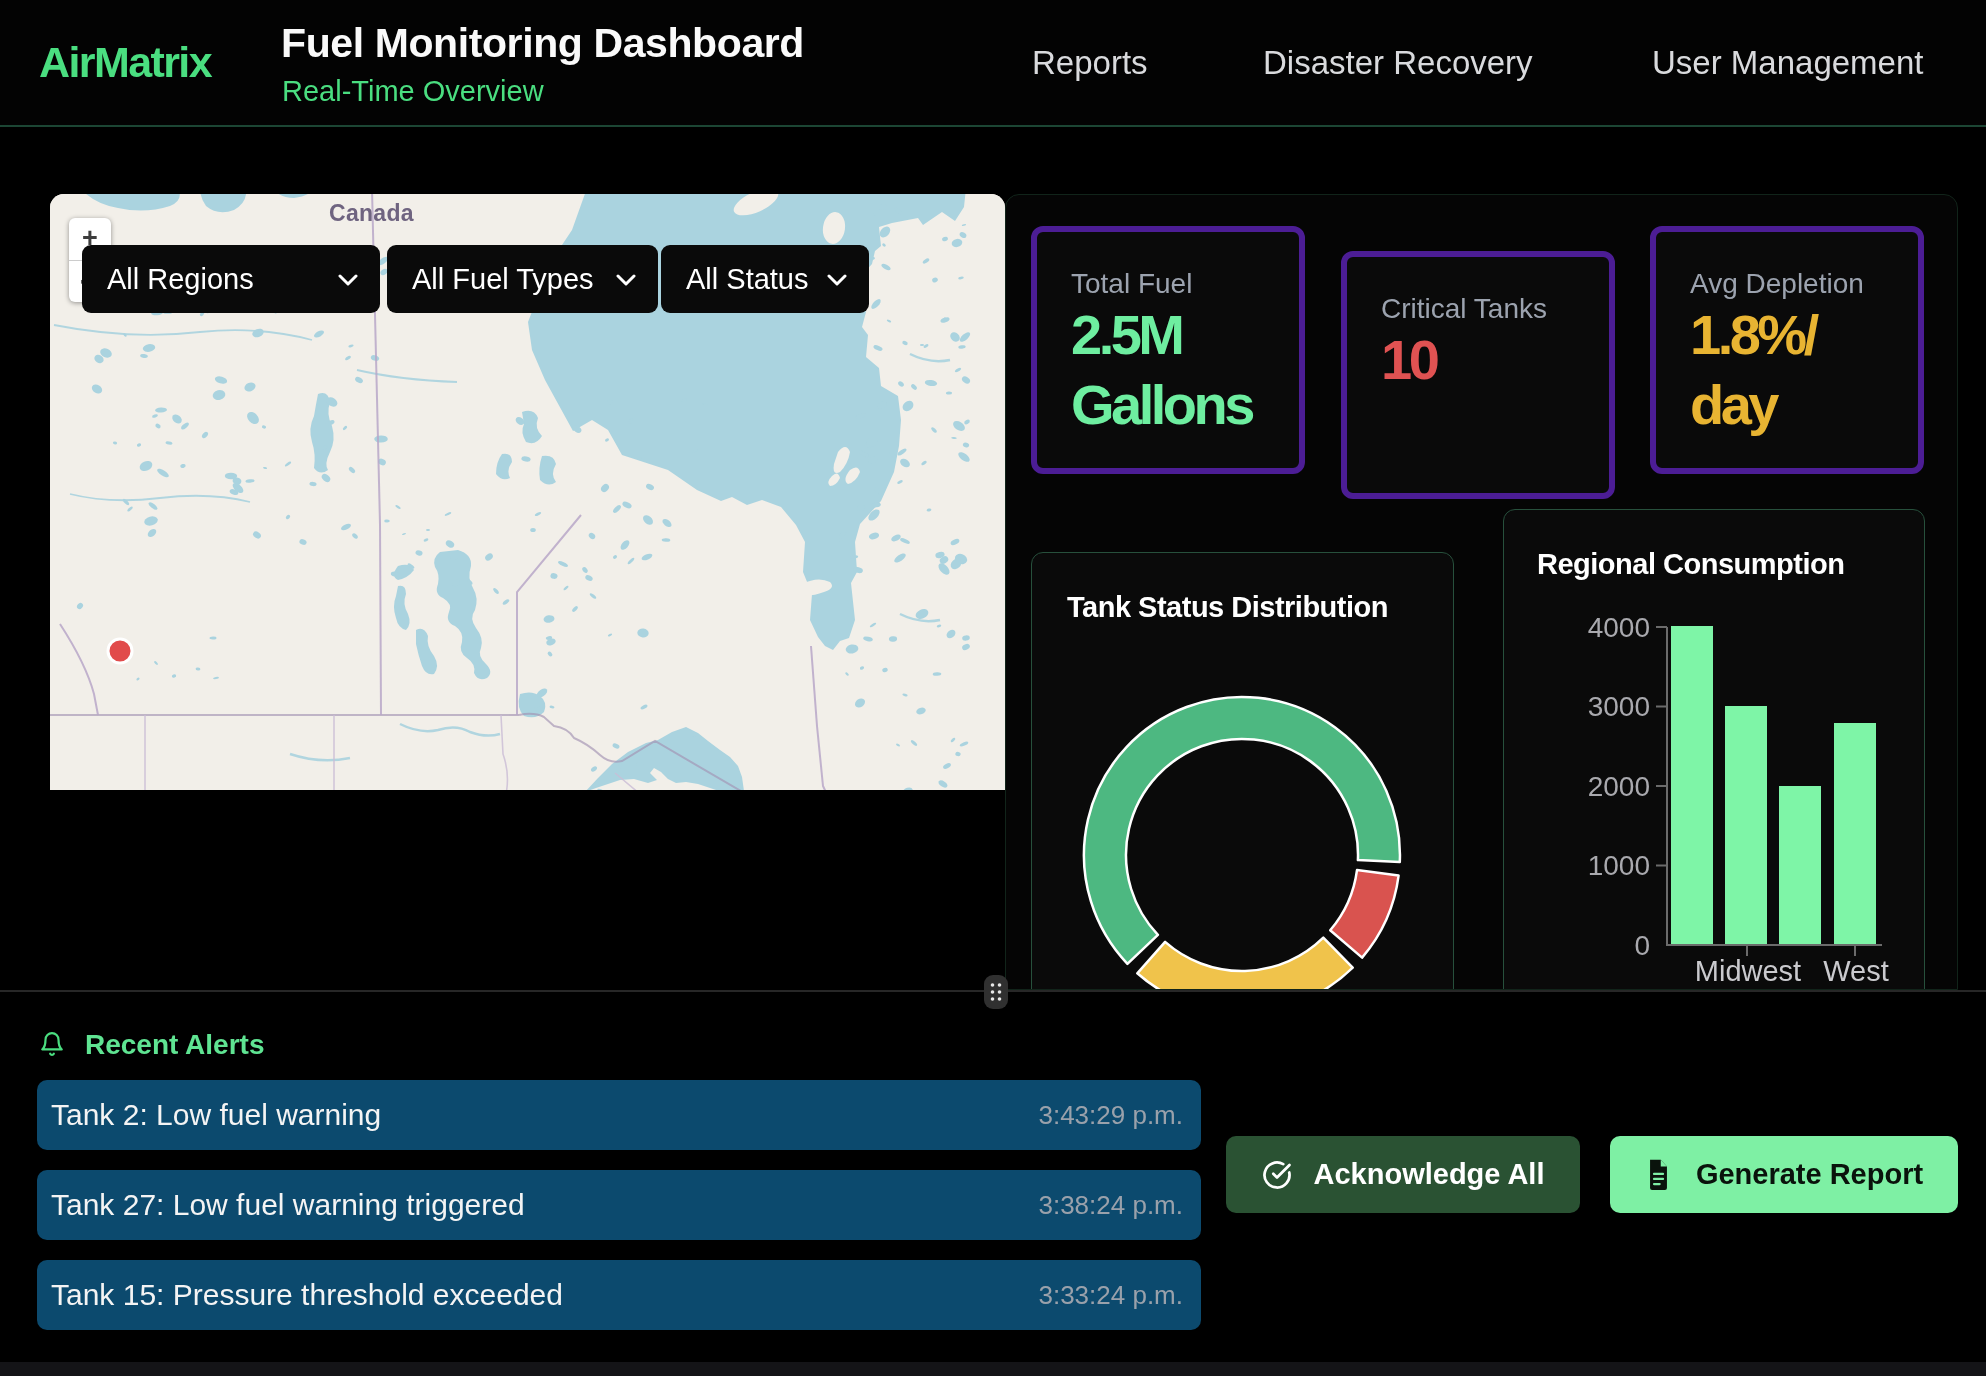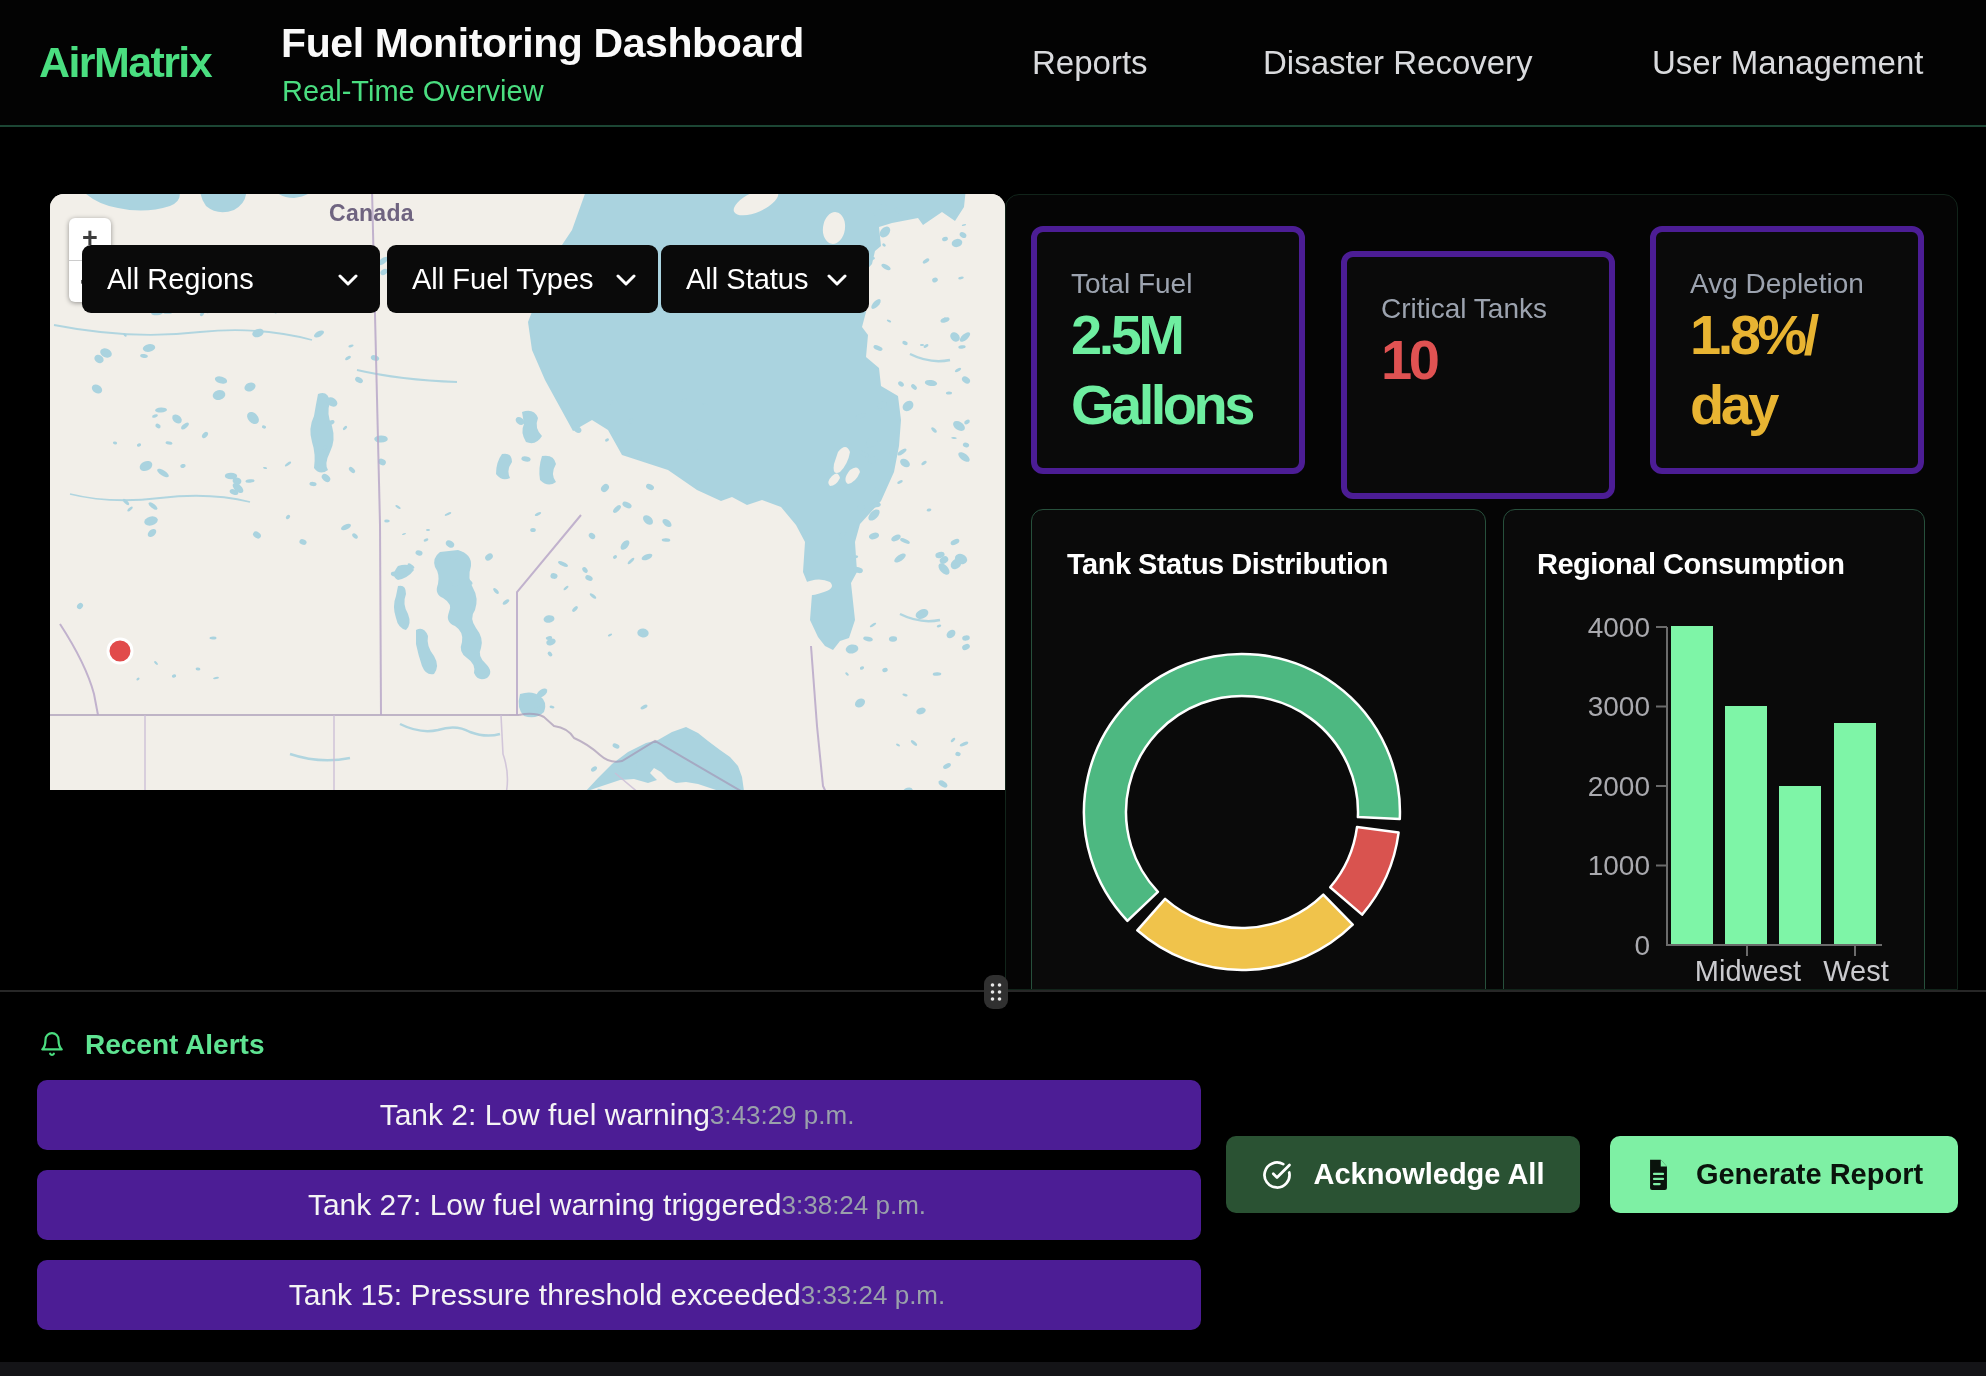--- a/index.html
+++ b/index.html
@@ -22,21 +22,21 @@
 .rpanel{position:absolute;left:1005px;top:194px;width:953px;height:796px;border:1px solid #11241a;border-radius:14px 14px 0 0;background:#050505;overflow:hidden;}
 .scard{position:absolute;top:31px;width:274px;height:248px;background:#0a0a0a;border:6px solid #4c1d95;border-radius:12px;padding:36px 0 0 34px;}
 .slabel{font-size:28px;color:#9ca3af;}
 .sval{font-size:56px;font-weight:bold;line-height:70px;margin-top:0px;letter-spacing:-3.5px;}
 .ccard{position:absolute;top:314px;height:500px;background:#0a0a0a;border:1px solid #27503c;border-radius:12px;}
 .ctitle{position:absolute;left:35px;top:38px;font-size:29px;font-weight:bold;color:#fff;letter-spacing:-0.5px;}
 
 .bottom{position:absolute;left:0;top:990px;width:1986px;height:386px;background:#000;border-top:2px solid #272727;}
 .grip{position:absolute;left:984px;top:975px;width:24px;height:34px;background:#303030;border-radius:9px;z-index:5;}
 .alerthead{position:absolute;left:85px;top:1029px;font-size:28px;font-weight:bold;color:#5fe492;}
-.arow{position:absolute;left:37px;width:1164px;height:70px;background:#4c1d95;border-radius:10px;display:flex;align-items:center;justify-content:center;padding:0 18px 0 14px;}
+.arow{position:absolute;left:37px;width:1164px;height:70px;background:#0c4a6e;border-radius:10px;display:flex;align-items:center;justify-content:space-between;padding:0 18px 0 14px;}
 .atxt{font-size:30px;color:#f4f4f4;}
 .atime{font-size:26px;color:#9aa1ab;}
 .btn{position:absolute;top:1136px;height:77px;border-radius:10px;display:flex;align-items:center;justify-content:center;font-size:29px;font-weight:bold;}
 .bstrip{position:absolute;left:0;top:1362px;width:1986px;height:14px;background:#141417;}
 </style>
 </head>
 <body>
 <div class="header">
   <div class="logo">AirMatrix</div>
   <div class="htitle">Fuel Monitoring Dashboard</div>
@@ -436,21 +436,21 @@
     <div class="sval" style="color:#6eeea0;">2.5M<br>Gallons</div>
   </div>
   <div class="scard" style="left:335px;margin-top:25px;">
     <div class="slabel">Critical Tanks</div>
     <div class="sval" style="color:#e05252;">10</div>
   </div>
   <div class="scard" style="left:644px;">
     <div class="slabel">Avg Depletion</div>
     <div class="sval" style="color:#e8b432;">1.8%/<br>day</div>
   </div>
-  <div class="ccard" style="left:25px;width:455px;">
+  <div class="ccard" style="left:25px;width:423px;margin-top:43px;">
     <div class="ctitle">Tank Status Distribution</div>
     <svg width="423" height="498" viewBox="0 0 423 498">
       <g stroke="#fff" stroke-width="2.5" stroke-linejoin="round">
         <path d="M95.4 410.8 A158 158 0 1 1 367.8 308.9 L325.9 307.1 A116 116 0 1 0 125.9 381.8 Z" fill="#4db881"></path>
         <path d="M366.6 322.6 A158 158 0 0 1 330.1 404.6 L298.2 377.3 A116 116 0 0 0 325.0 317.1 Z" fill="#d9534f"></path>
         <path d="M320.7 414.7 A158 158 0 0 1 105.3 420.3 L133.1 388.9 A116 116 0 0 0 291.3 384.7 Z" fill="#f0c34b"></path>
       </g>
     </svg>
   </div>
   <div class="ccard" style="left:497px;width:422px;">

